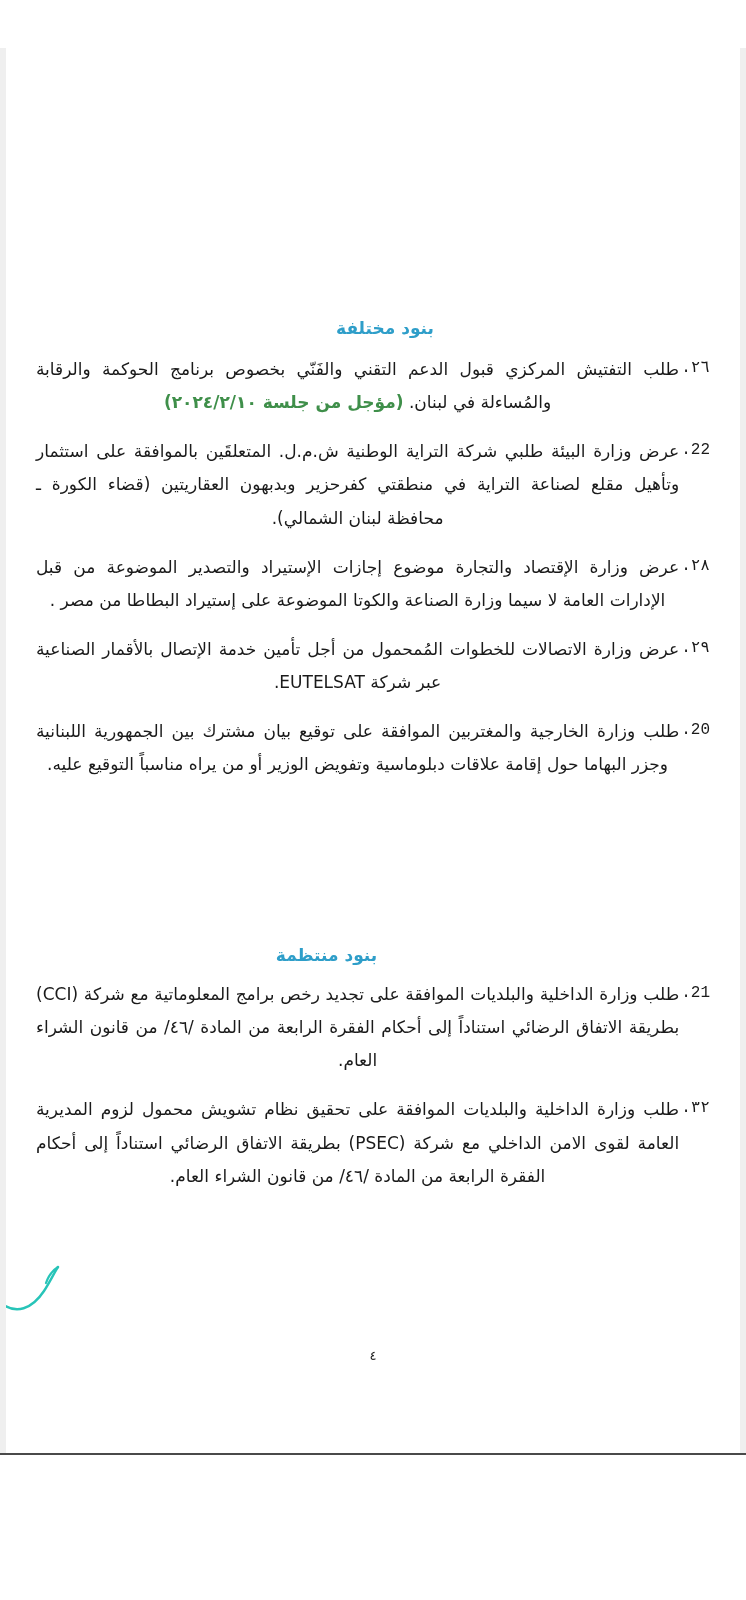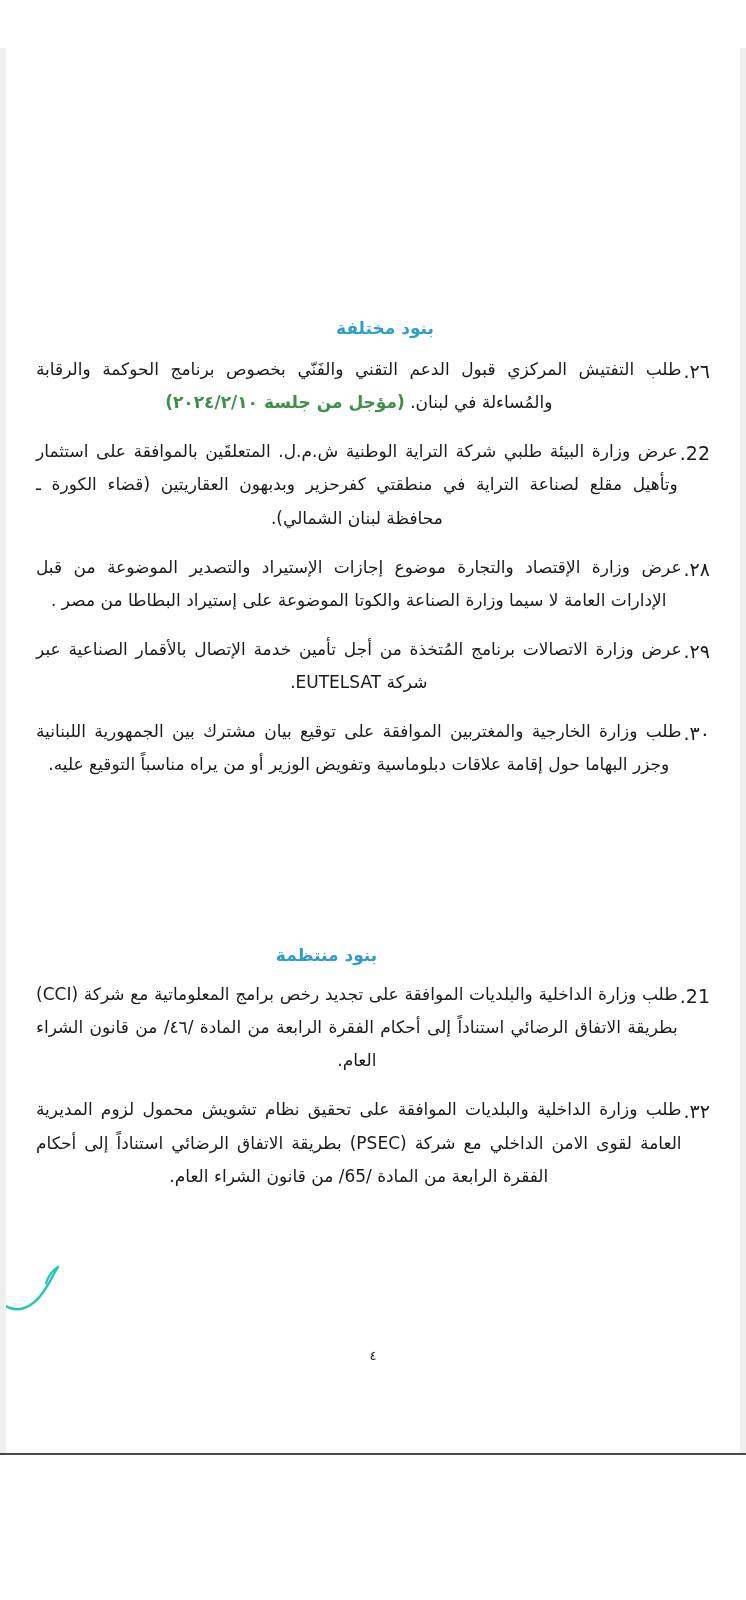--- a/index.html
+++ b/index.html
@@ -108,22 +108,23 @@
     align-items: flex-start;
     margin-bottom: 16px;
     color: #1a1a1a;
     font-size: 15.5px;
     line-height: 1.95;
   }
   .item-num {
     flex: 0 0 auto;
     white-space: nowrap;
     padding-left: 2px;
-    font-size: 19px;
+    font-size: 16px;
     line-height: 1.95;
+    font-family: Liberation Mono, monospace;
   }
   .item-text {
     flex: 1 1 auto;
     text-align: justify;
     text-align-last: center;
     font-size: 17px;
     line-height: 1.95;
   }
   .deferred {
     color: #3f8f4a;
@@ -177,42 +178,42 @@
           <span class="item-text">عرض وزارة البيئة طلبي شركة التراية الوطنية ش.م.ل. المتعلقَين بالموافقة على استثمار وتأهيل مقلع لصناعة التراية في منطقتي كفرحزير وبدبهون العقاريتين (قضاء الكورة ـ محافظة لبنان الشمالي).</span>
         </div>
 
         <div class="item">
           <span class="item-num">٢٨.</span>
           <span class="item-text">عرض وزارة الإقتصاد والتجارة موضوع إجازات الإستيراد والتصدير الموضوعة من قبل الإدارات العامة لا سيما وزارة الصناعة والكوتا الموضوعة على إستيراد البطاطا من مصر .</span>
         </div>
 
         <div class="item">
           <span class="item-num">٢٩.</span>
-          <span class="item-text">عرض وزارة الاتصالات برنامج المُتخذة من أجل تأمين خدمة الإتصال بالأقمار الصناعية عبر شركة EUTELSAT.</span>
-        </div>
-
-        <div class="item">
-          <span class="item-num">٣٠.</span>
+          <span class="item-text">عرض وزارة الاتصالات للخطوات المُمحمول من أجل تأمين خدمة الإتصال بالأقمار الصناعية عبر شركة EUTELSAT.</span>
+        </div>
+
+        <div class="item">
+          <span class="item-num">20.</span>
           <span class="item-text">طلب وزارة الخارجية والمغتربين الموافقة على توقيع بيان مشترك بين الجمهورية اللبنانية وجزر البهاما حول إقامة علاقات دبلوماسية وتفويض الوزير أو من يراه مناسباً التوقيع عليه.</span>
         </div>
 
       </div>
 
       <h2 class="section-heading heading-2">بنود منتظمة</h2>
 
       <div class="items-2">
 
         <div class="item">
           <span class="item-num">21.</span>
           <span class="item-text">طلب وزارة الداخلية والبلديات الموافقة على تجديد رخص برامج المعلوماتية مع شركة (CCI) بطريقة الاتفاق الرضائي استناداً إلى أحكام الفقرة الرابعة من المادة /٤٦/ من قانون الشراء العام.</span>
         </div>
 
         <div class="item">
           <span class="item-num">٣٢.</span>
-          <span class="item-text">طلب وزارة الداخلية والبلديات الموافقة على تحقيق نظام تشويش محمول لزوم المديرية العامة لقوى الامن الداخلي مع شركة (PSEC) بطريقة الاتفاق الرضائي استناداً إلى أحكام الفقرة الرابعة من المادة /65/ من قانون الشراء العام.</span>
+          <span class="item-text">طلب وزارة الداخلية والبلديات الموافقة على تحقيق نظام تشويش محمول لزوم المديرية العامة لقوى الامن الداخلي مع شركة (PSEC) بطريقة الاتفاق الرضائي استناداً إلى أحكام الفقرة الرابعة من المادة /٤٦/ من قانون الشراء العام.</span>
         </div>
 
       </div>
 
       <svg class="scribble" viewBox="0 0 70 80">
         <path d="M-5 60 C 10 72, 26 66, 38 48 C 44 39, 48 30, 52 24" stroke="#27c4b8" stroke-width="2.4" fill="none" stroke-linecap="round"></path>
         <path d="M52 24 C 46 28, 42 34, 40 40" stroke="#27c4b8" stroke-width="2.2" fill="none" stroke-linecap="round"></path>
       </svg>
 
       <div class="page-number">٤</div>

